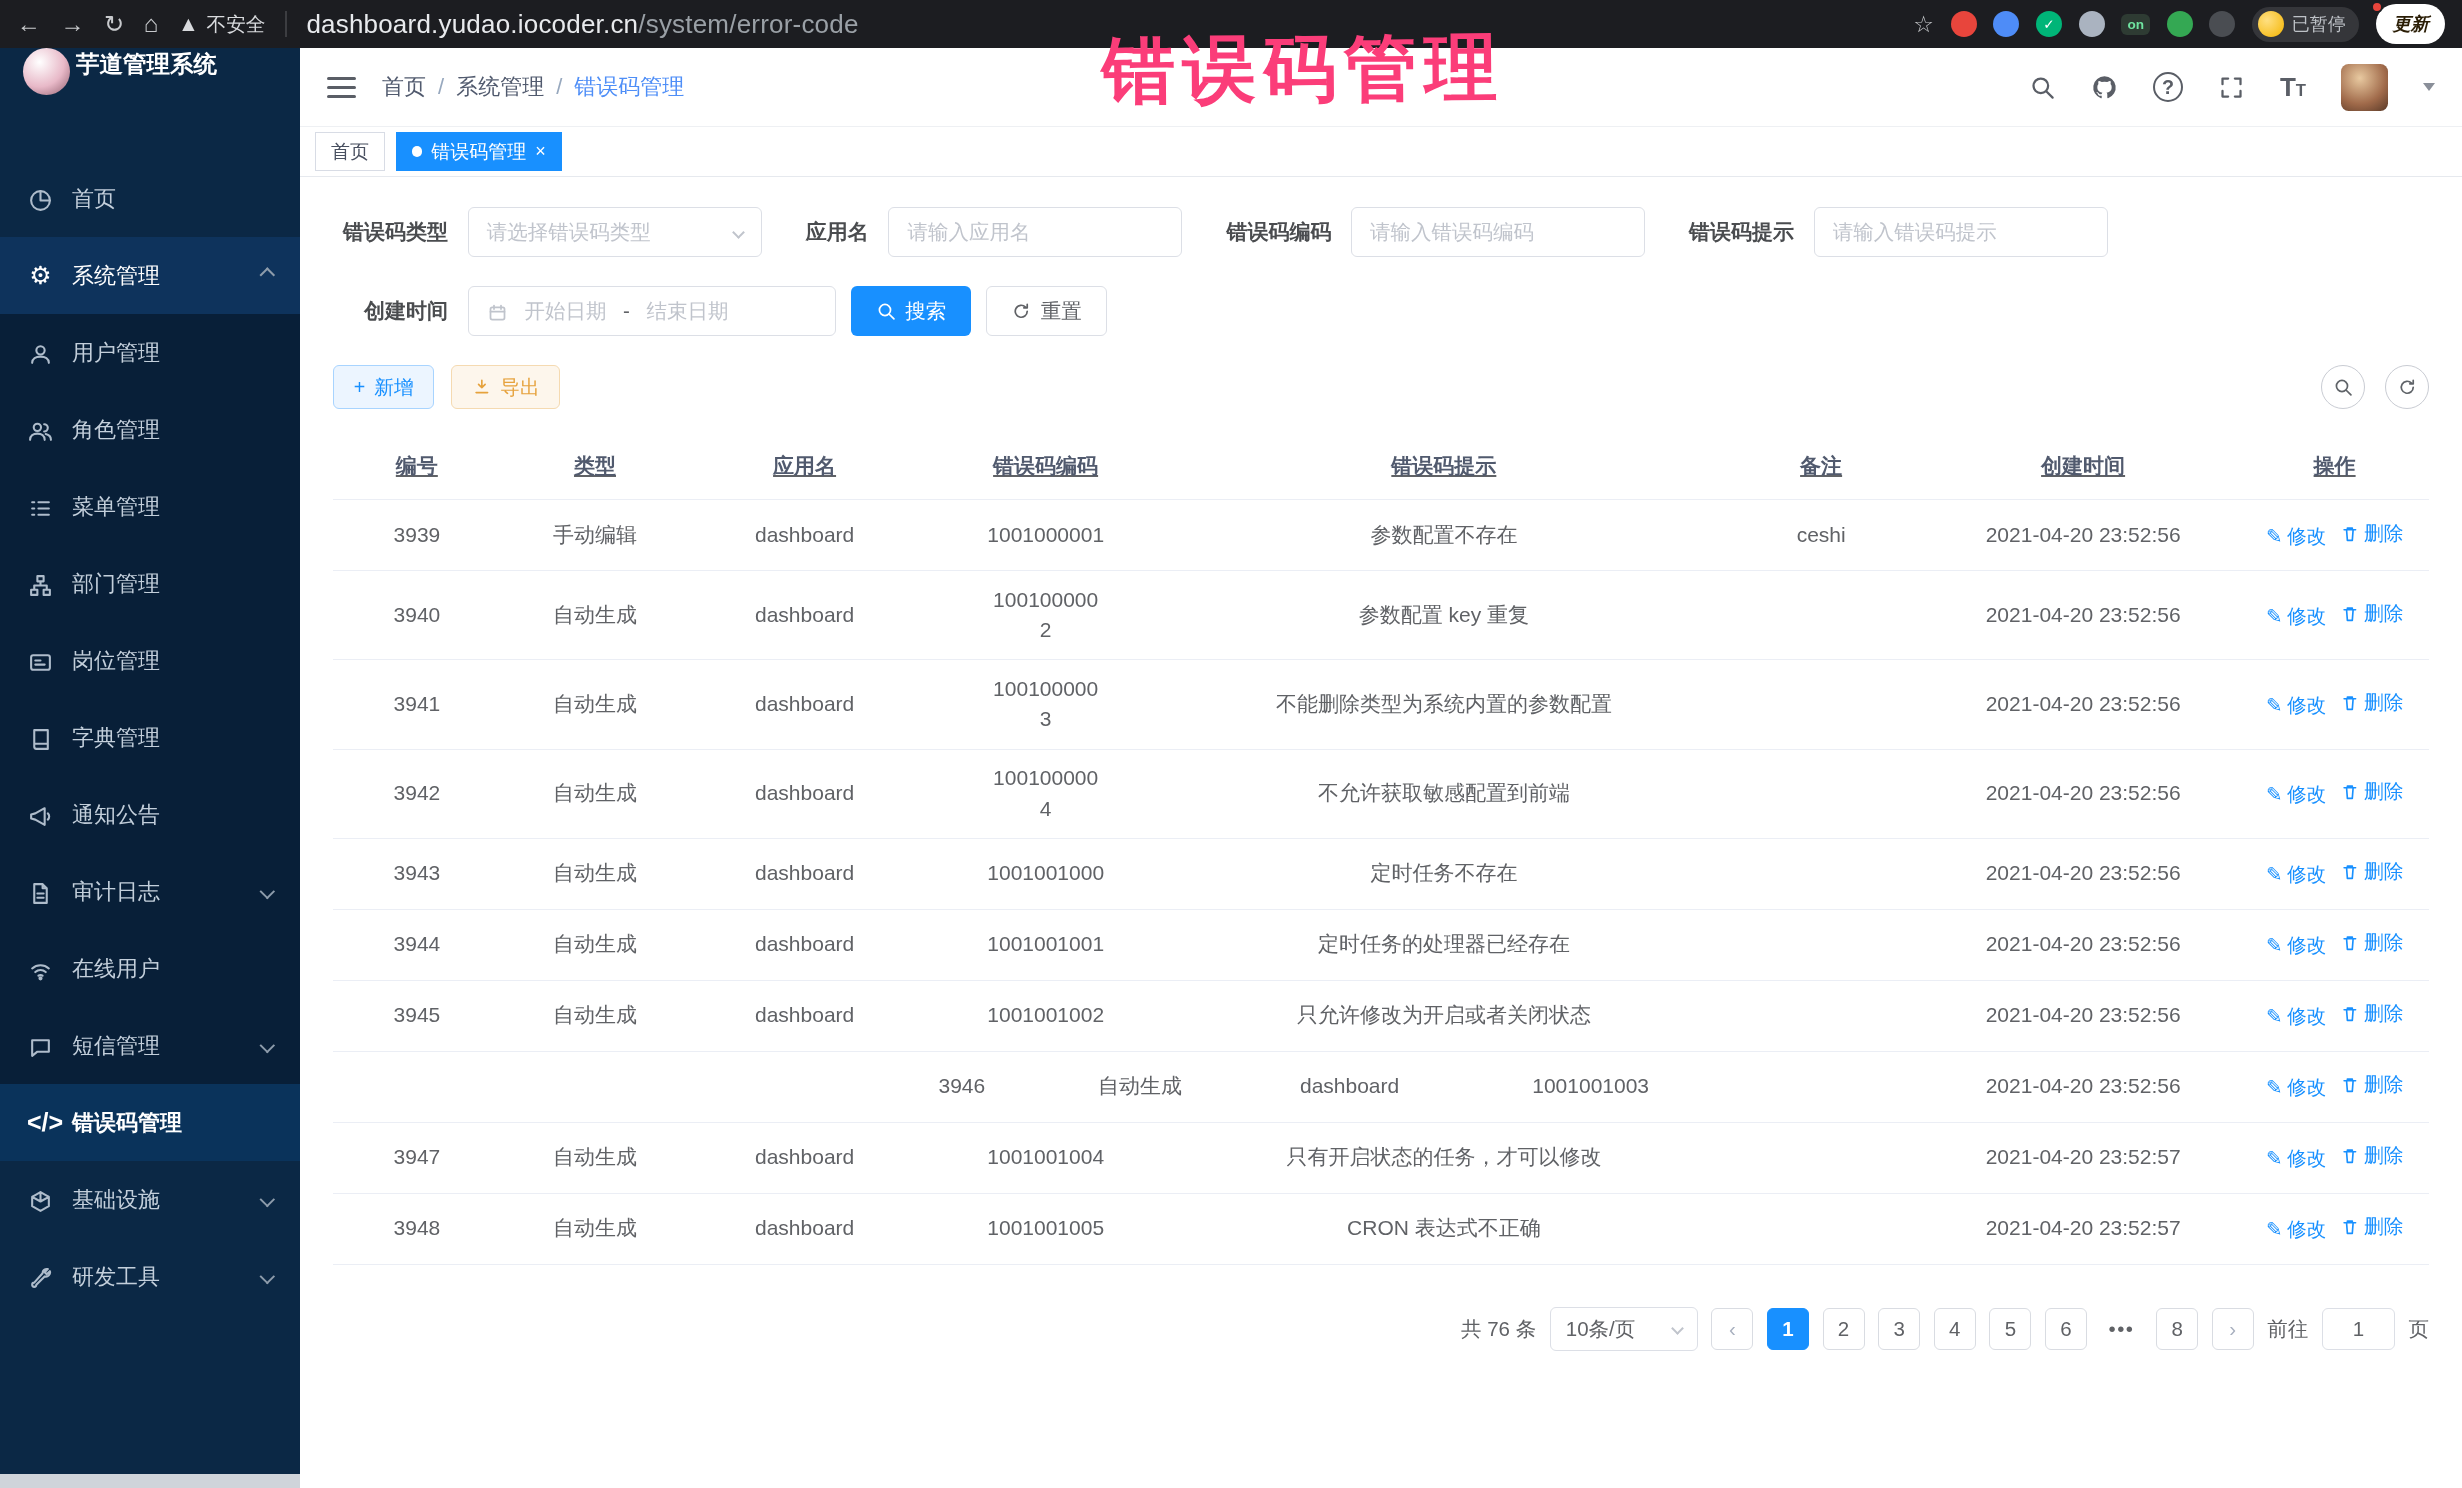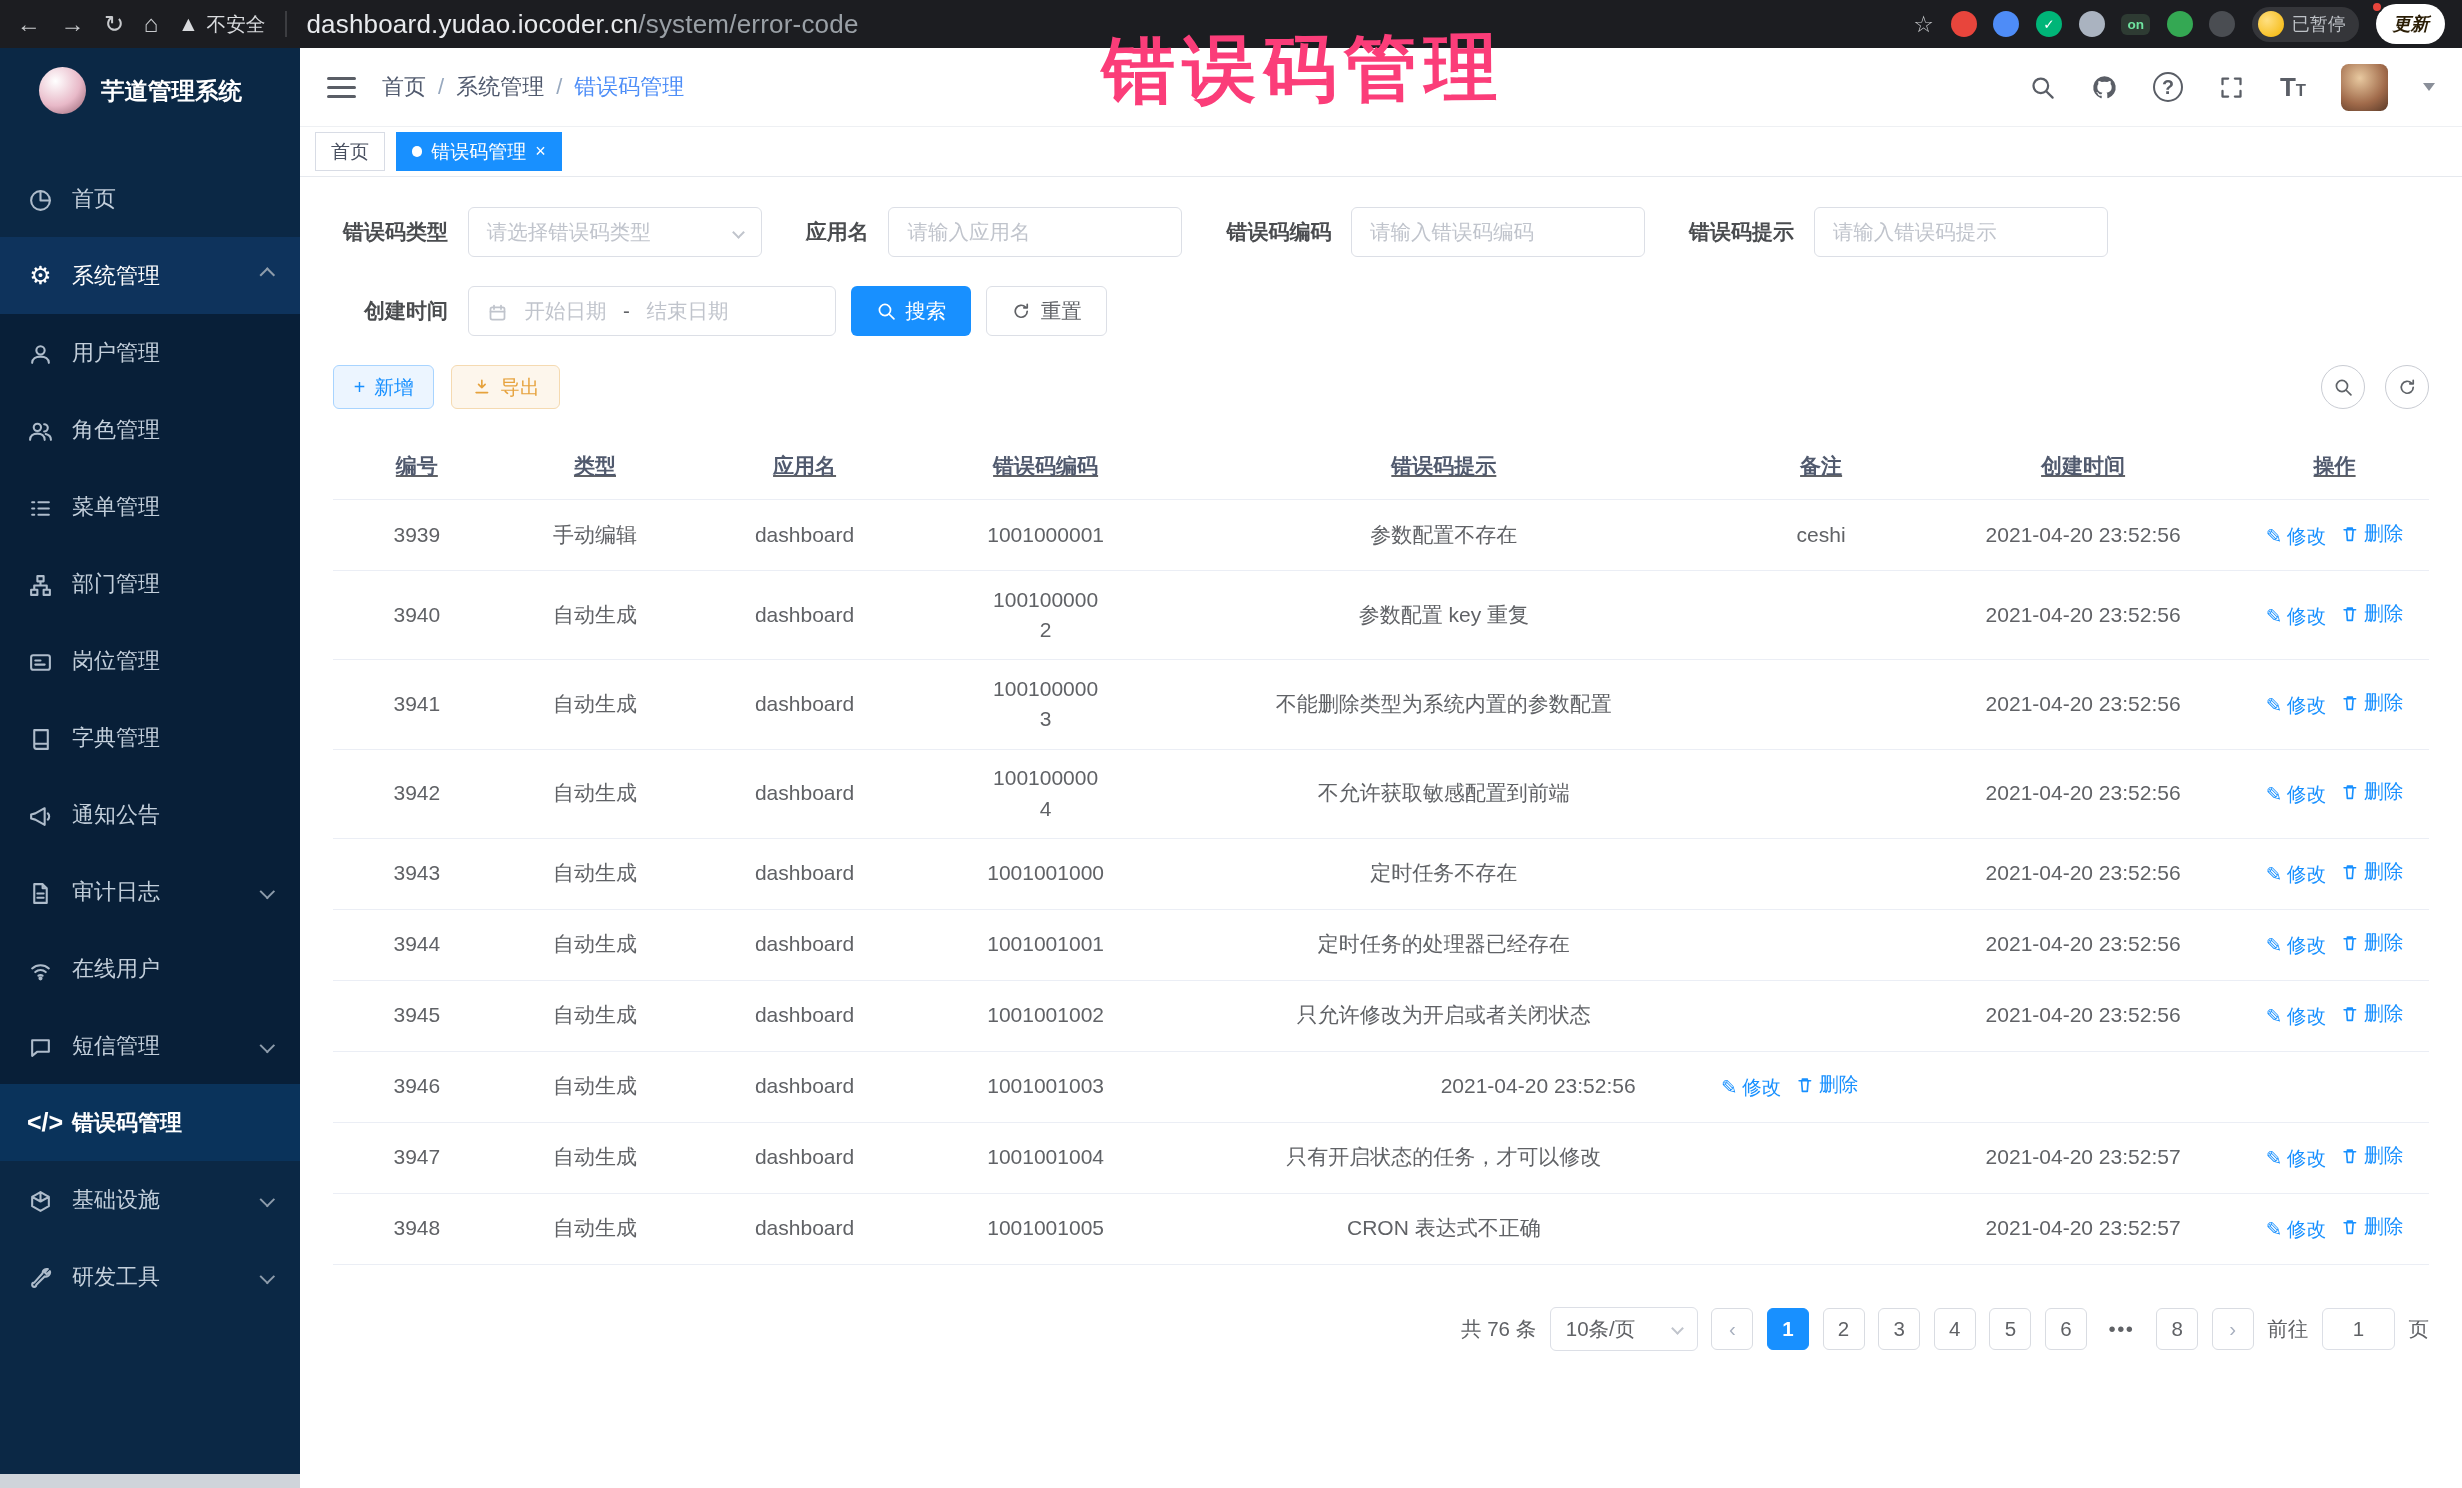--- a/index.html
+++ b/index.html
@@ -29,21 +29,21 @@
   .pill-paused .face { width:26px; height:26px; border-radius:50%; background:radial-gradient(circle at 35% 35%, #ffe082, #f4b400); }
   .pill-update { position:relative; background:#ffffff; color:#2a1d05; font-size:18px; font-weight:bold; padding:7.6px 16.7px; border-radius:23px;font-style:italic; }
   .pill-update .dot { position:absolute; left:-4.5px; top:-3px; width:12px; height:12px; border-radius:50%; background:#e8453c; border:2.3px solid #1c1d21; }
   .star { font-size:23px; color:#c7c9cc; }
 
   
   .app { display:flex; height:1440px; }
 
   
   .sidebar { width:300px; background:#0b2845; color:#c3cfdb; flex-shrink:0; display:flex; flex-direction:column; }
-  .logo-row { height:85px; display:flex; align-items:center; gap:15px; padding:0 23px;margin-left:16px; }
+  .logo-row { height:85px; display:flex; align-items:flex-start; gap:6px; padding:0 23px; }
   .logo-img { width:47px; height:47px; border-radius:50%; background:radial-gradient(circle at 35% 30%, #ffffff, #e8b9c8 55%, #8d5a6a); flex-shrink:0; }
   .logo-title { color:#fff; font-size:23.5px; font-weight:bold; white-space:nowrap; }
   .nav { padding-top:27px; flex:1; }
   .nav-item { height:77px; display:flex; align-items:center; gap:18px; padding:0 27px; font-size:22px; color:#c3cfdb; cursor:pointer; white-space:nowrap; }
   .nav-item .ni-icon { font-size:25px; width:27px; text-align:center; flex-shrink:0; color:#aebccb; }
   .nav-item.parent-open { background:#0e335c; color:#fff; }
   .nav-item.parent-open .ni-icon { color:#fff; }
   .nav-sub { background:#081f38; }
   .nav-sub .nav-item { }
   .nav-item.active { background:rgba(24,144,255,.18); color:#ffffff; font-weight:bold; }
@@ -98,21 +98,21 @@
   .toolbar { display:flex; align-items:center; margin-bottom:23px; }
   .btn-add { height:44px; background:#ecf5ff; border-color:#a8d4ff; color:#1890ff; padding:0 19.7px; font-size:19.7px; }
   .btn-export { height:44px; background:#fdf6ec; border-color:#f5dab1; color:#e6a23c; padding:0 19.7px; font-size:19.7px; margin-left:16.7px; }
   .tool-circles { margin-left:auto; display:flex; gap:19.7px; }
   .circle-btn { width:44px; height:44px; border-radius:50%; border:0.8px solid #c9ccd3; background:#fff; color:#5f6368; display:inline-flex; align-items:center; justify-content:center; font-size:20.5px; cursor:pointer; }
 
   
   .table { width:100%; font-size:21px; color:#606266; }
   .t-head { display:flex; border-bottom:0.8px solid #ebeef5;text-decoration:underline; }
   .th { font-weight:bold; color:#515a6e; padding:19.7px 7.6px; text-align:center; }
-  .t-row { display:flex; align-items:center; border-bottom:0.8px solid #ebeef5; min-height:71px; }
+  .t-row { display:flex; align-items:center; border-bottom:0.8px solid #ebeef5; min-height:71px;justify-content:flex-end; }
   .td { padding:13.6px 7.6px; text-align:center; line-height:1.45; }
   .c1{width:8%;} .c2{width:9%;} .c3{width:11%;} .c4{width:12%;} .c5{width:26%;} .c6{width:10%;} .c7{width:15%;} .c8{width:9%;}
   .codewrap { display:inline-block; max-width:9.6ch; word-break:break-all; }
   .oplink { color:#1890ff; font-size:19.7px; display:inline-flex; align-items:center; gap:4.5px; cursor:pointer; white-space:nowrap; }
   .oplink + .oplink { margin-left:13.6px; }
 
   
   .pagination { display:flex; justify-content:flex-end; align-items:center; margin-top:42px; gap:13.6px; font-size:20.5px; color:#606266; padding-bottom:30px; }
   .psize { width:148px; height:44px; border:0.8px solid #dcdfe6; border-radius:6px; display:flex; align-items:center; padding:0 15px; color:#606266; cursor:pointer; }
   .psize .chev2 { width:9px; height:9px; border-right:2.3px solid #c0c4cc; border-bottom:2.3px solid #c0c4cc; transform:rotate(45deg); margin-left:auto; }

